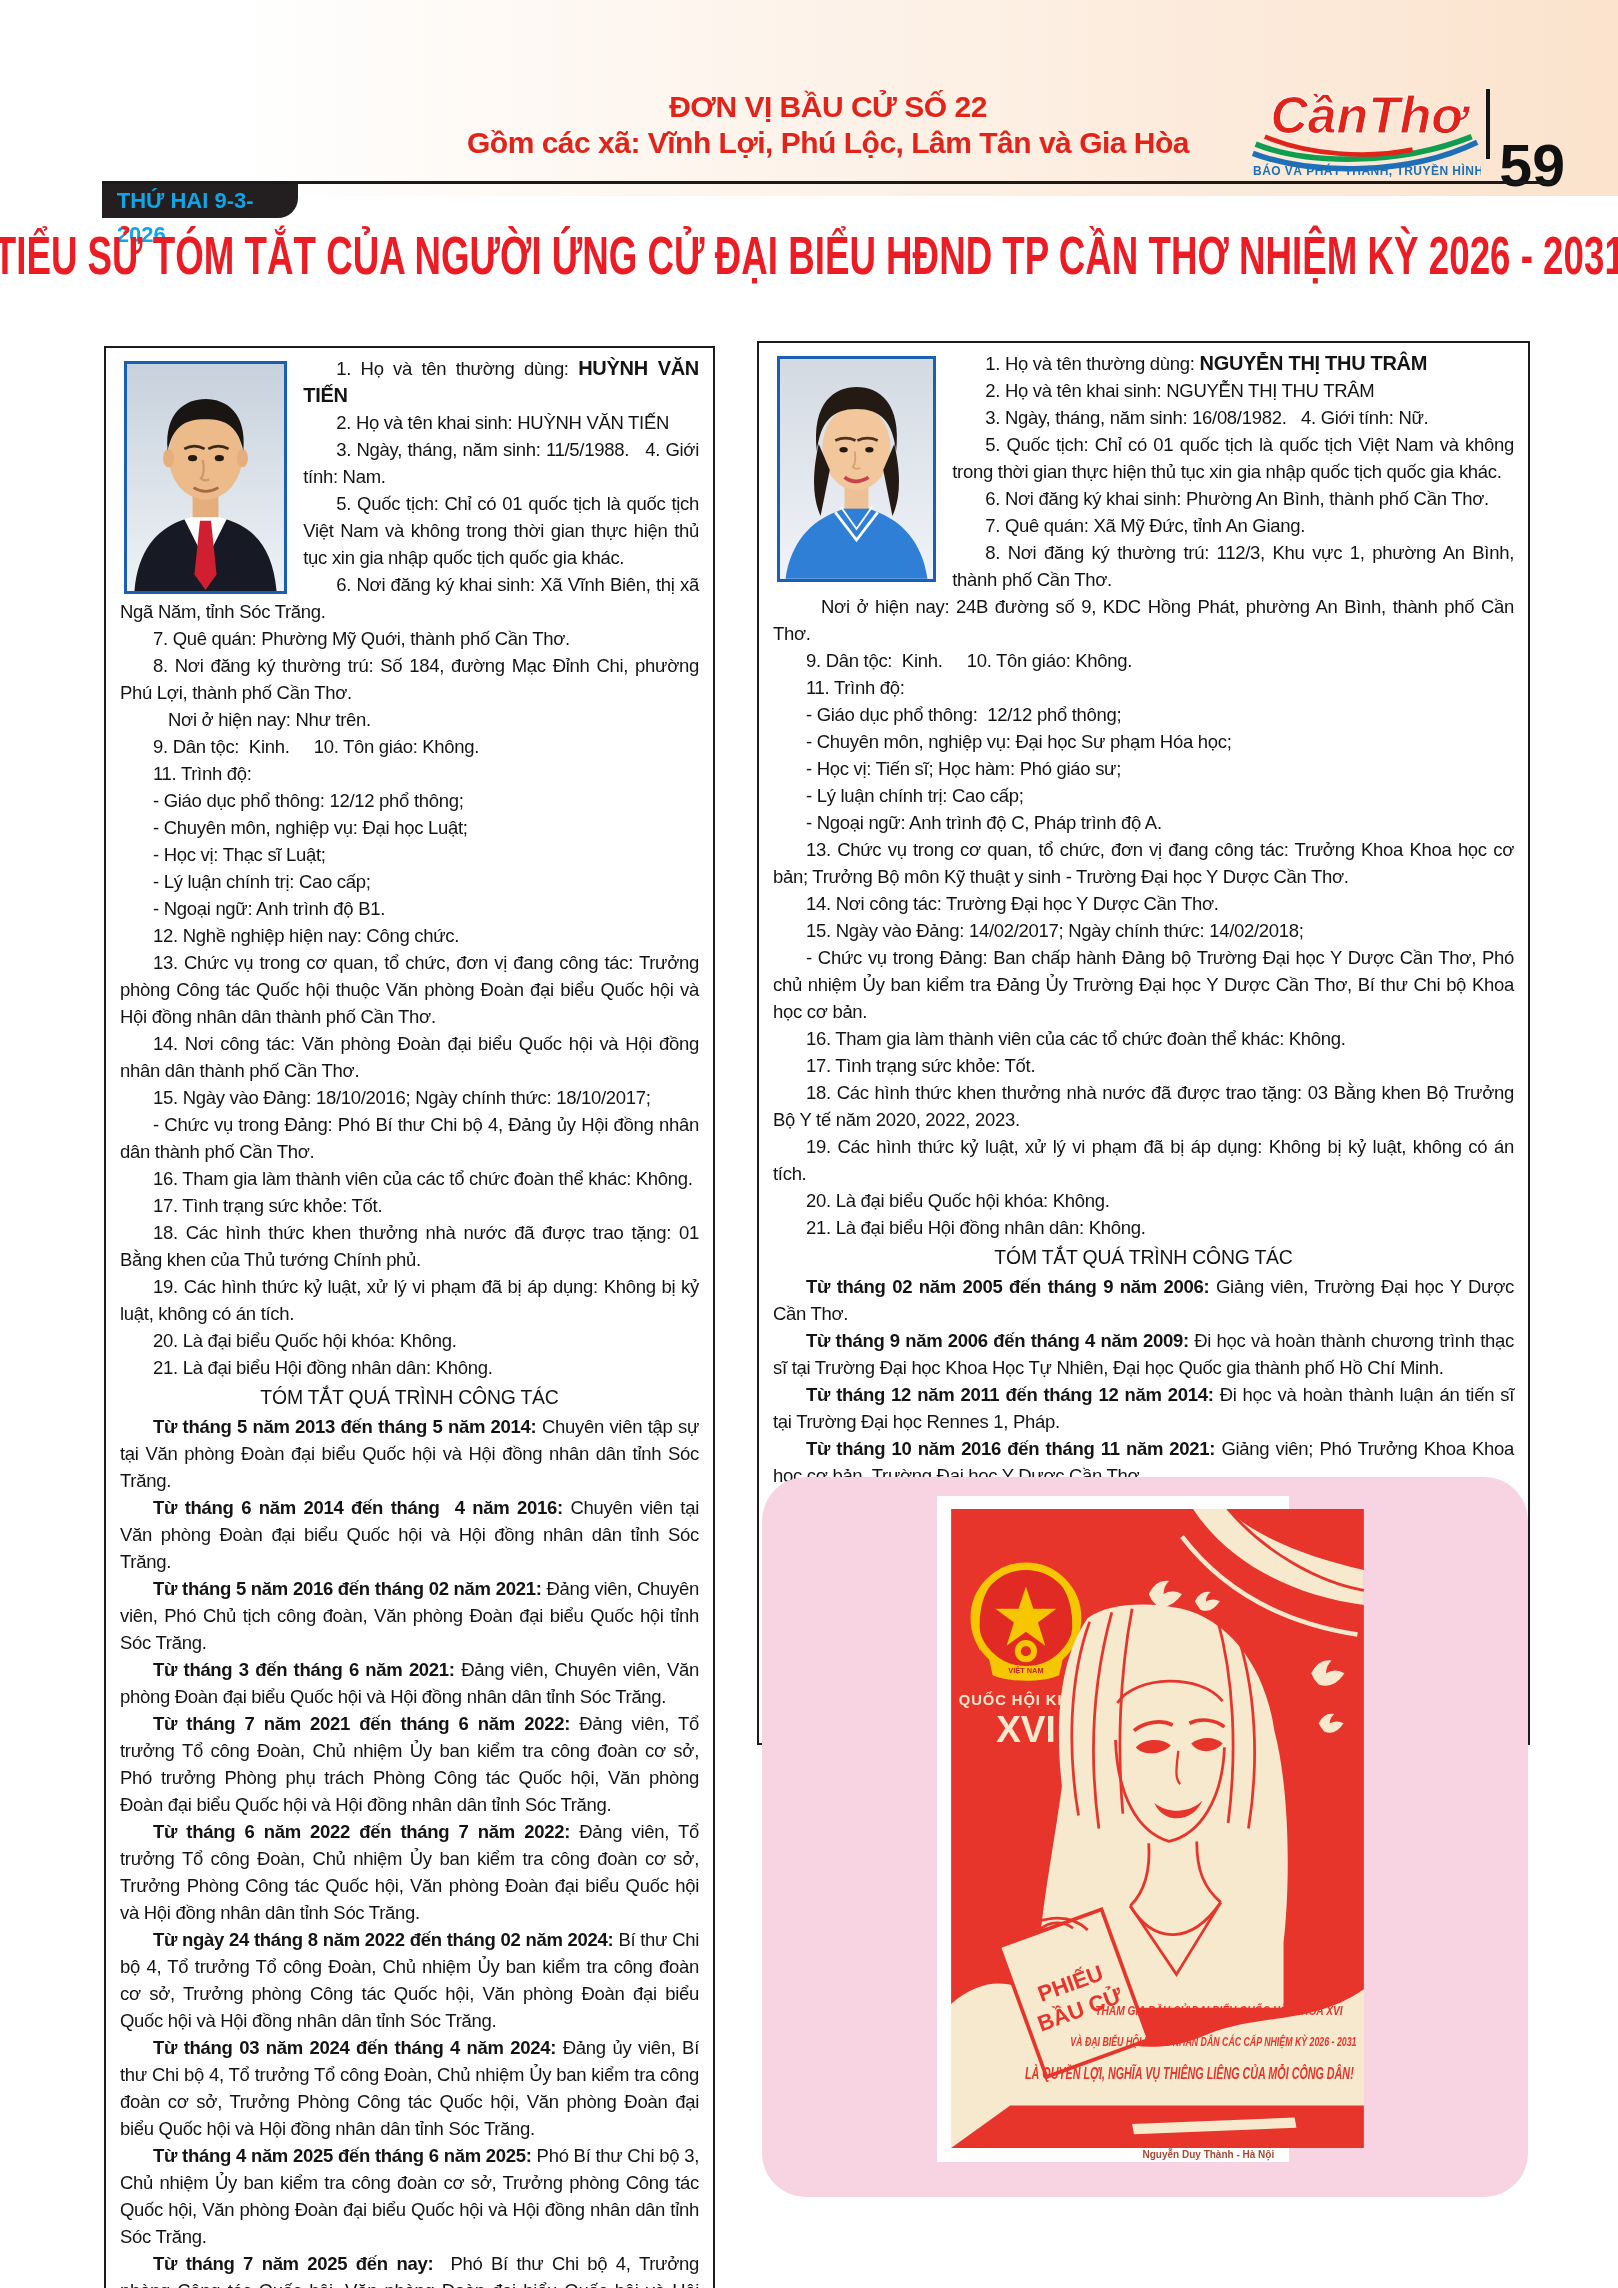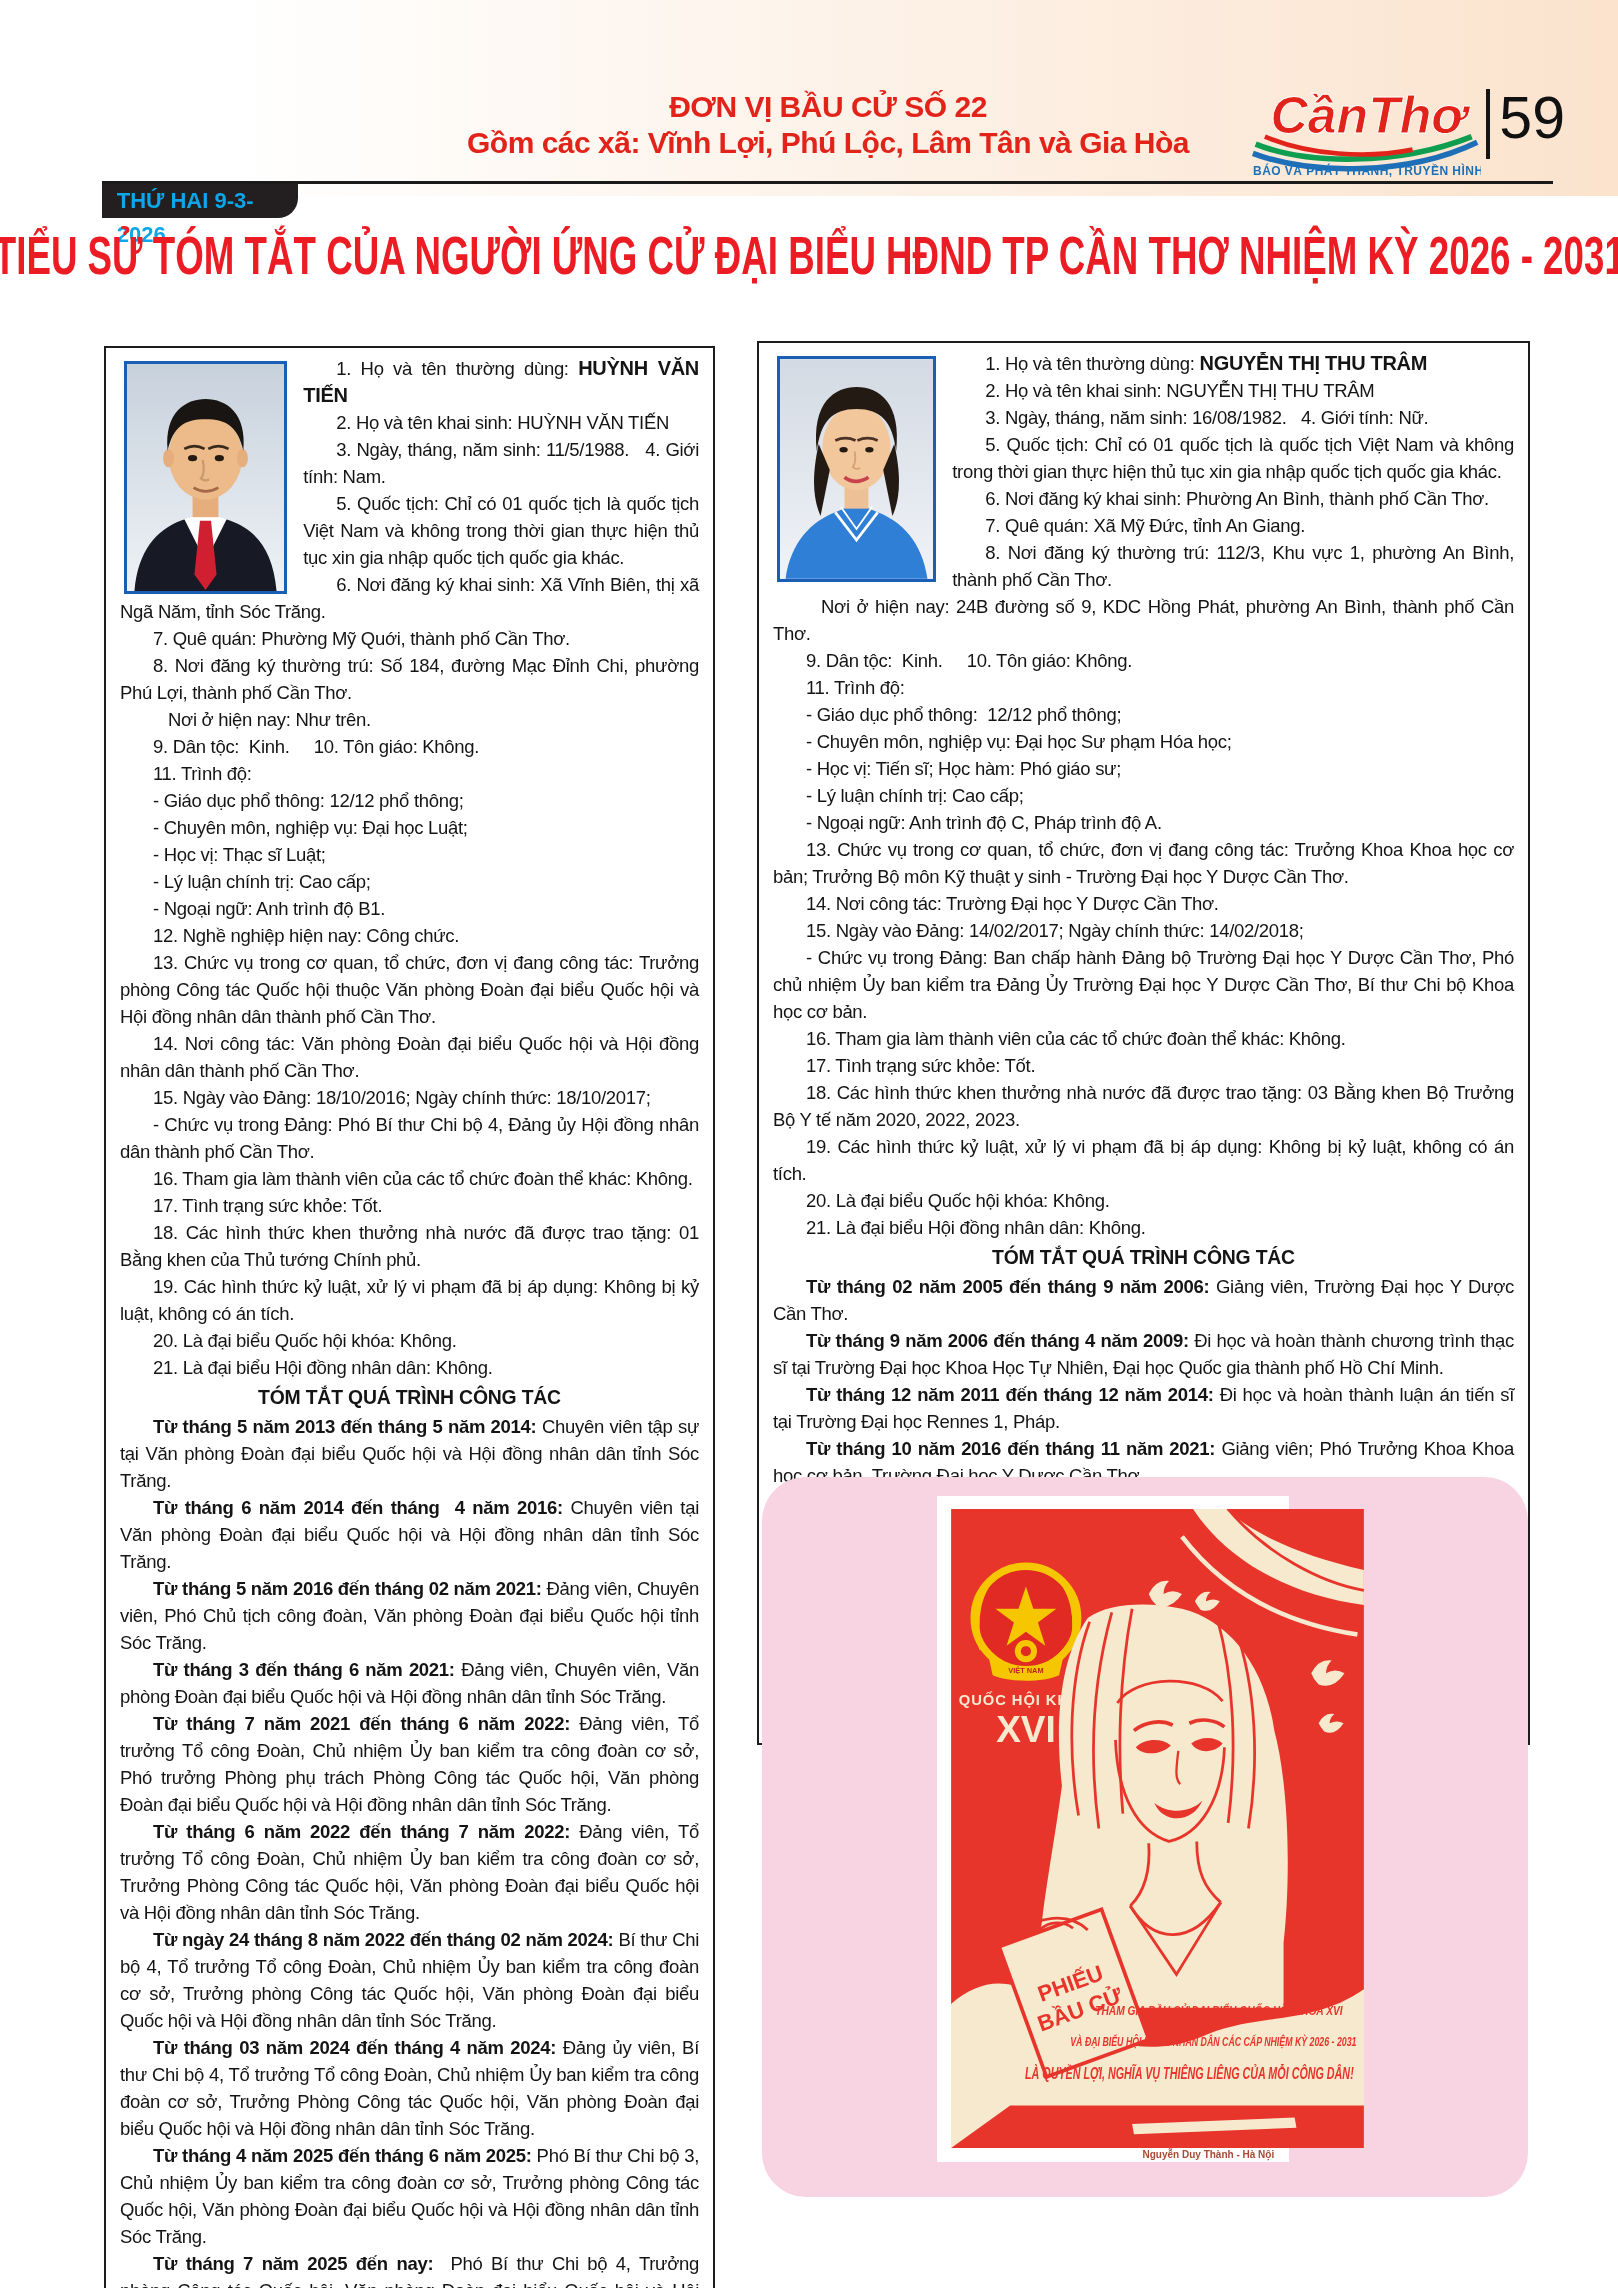--- a/index.html
+++ b/index.html
@@ -11,42 +11,42 @@
   
   .header-band{position:absolute;left:0;top:0;width:1619px;height:196px;
     background:linear-gradient(90deg,#ffffff 14%,#fdf3ea 50%,#fbe3cd 100%);}
   .header-center{position:absolute;left:0;top:89px;width:1619px;text-align:center;
     transform:translateX(18.5px);}
   .header-center .l1,.header-center .l2{
     color:#e2231a;font-weight:bold;font-size:30px;line-height:36px;letter-spacing:-0.5px;}
   .masthead{position:absolute;right:54px;top:85px;display:flex;align-items:flex-start;}
   .masthead svg{display:block;}
   .mast-divider{width:3.7px;height:70px;background:#151515;margin:3.7px 9.2px 0 5.5px;}
-  .pagenum{font-size:59px;font-weight:normal;color:#111;line-height:66px;}
+  .pagenum{font-size:59px;font-weight:bold;color:#111;line-height:66px;margin-top:48px;}
   .rule{position:absolute;left:102px;top:181px;width:1451px;height:2.8px;background:#1a1a1a;}
   .datebar{position:absolute;left:102px;top:184px;width:196px;height:34px;background:#231f20;
     border-radius:0 0 20px 0;color:#0ea5e9;font-size:22px;font-weight:bold;
     line-height:34px;padding-left:14.8px;box-sizing:border-box;letter-spacing:0;}
   
   .main-title{position:absolute;left:0;top:216px;width:1619px;display:flex;justify-content:center;}
   .main-title span{display:inline-block;white-space:nowrap;font-weight:bold;font-size:54px;
     line-height:79px;color:#ec1c24;transform:scaleX(0.68);transform-origin:center;}
   
   .bio-box{position:absolute;background:#fff;border:2.8px solid #1c1c1c;box-sizing:border-box;
     padding:7.4px 14px 11px 14px;font-size:18.5px;line-height:27px;letter-spacing:-0.3px;
     text-align:justify;color:#141414;}
   .box-left{left:104px;top:346px;width:611px;min-height:1835px;}
   .box-right{left:757px;top:341px;width:773px;min-height:1105px;}
   .photo{float:left;border:3.7px solid #1a5fb4;background:#dfe5ec;margin:5.5px 16.6px 3.7px 3.7px;}
   .photo.man{width:157px;height:227px;}
   .photo.woman{width:153px;height:220px;}
   .photo svg{display:block;width:100%;height:100%;}
   .bio-box p{margin:0;text-indent:33px;}
   .bio-box p.now{text-indent:48px;}
-  .career-head{text-indent:0 !important;text-align:center;font-weight:bold;font-size:19.4px;
+  .career-head{text-indent:0 !important;text-align:center;font-weight:normal;font-size:19.4px;
     margin:2.8px 0 1.8px 0 !important;letter-spacing:-0.2px;}
   .bio-box b{letter-spacing:-0.3px;}
   .cand-name{font-size:20px;}
   
   .poster-wrap{position:absolute;left:762px;top:1477px;width:766px;height:720px;
     background:#f8d3e2;border-radius:44px;}
   .poster-panel{position:absolute;left:175px;top:19.4px;width:352px;height:666px;background:#ffffff;}
   .poster-panel svg{position:absolute;left:14px;top:13px;display:block;}
   .credit{position:absolute;right:14.8px;bottom:2.8px;font-size:10px;font-weight:bold;color:#a84a33;}
 </style>

